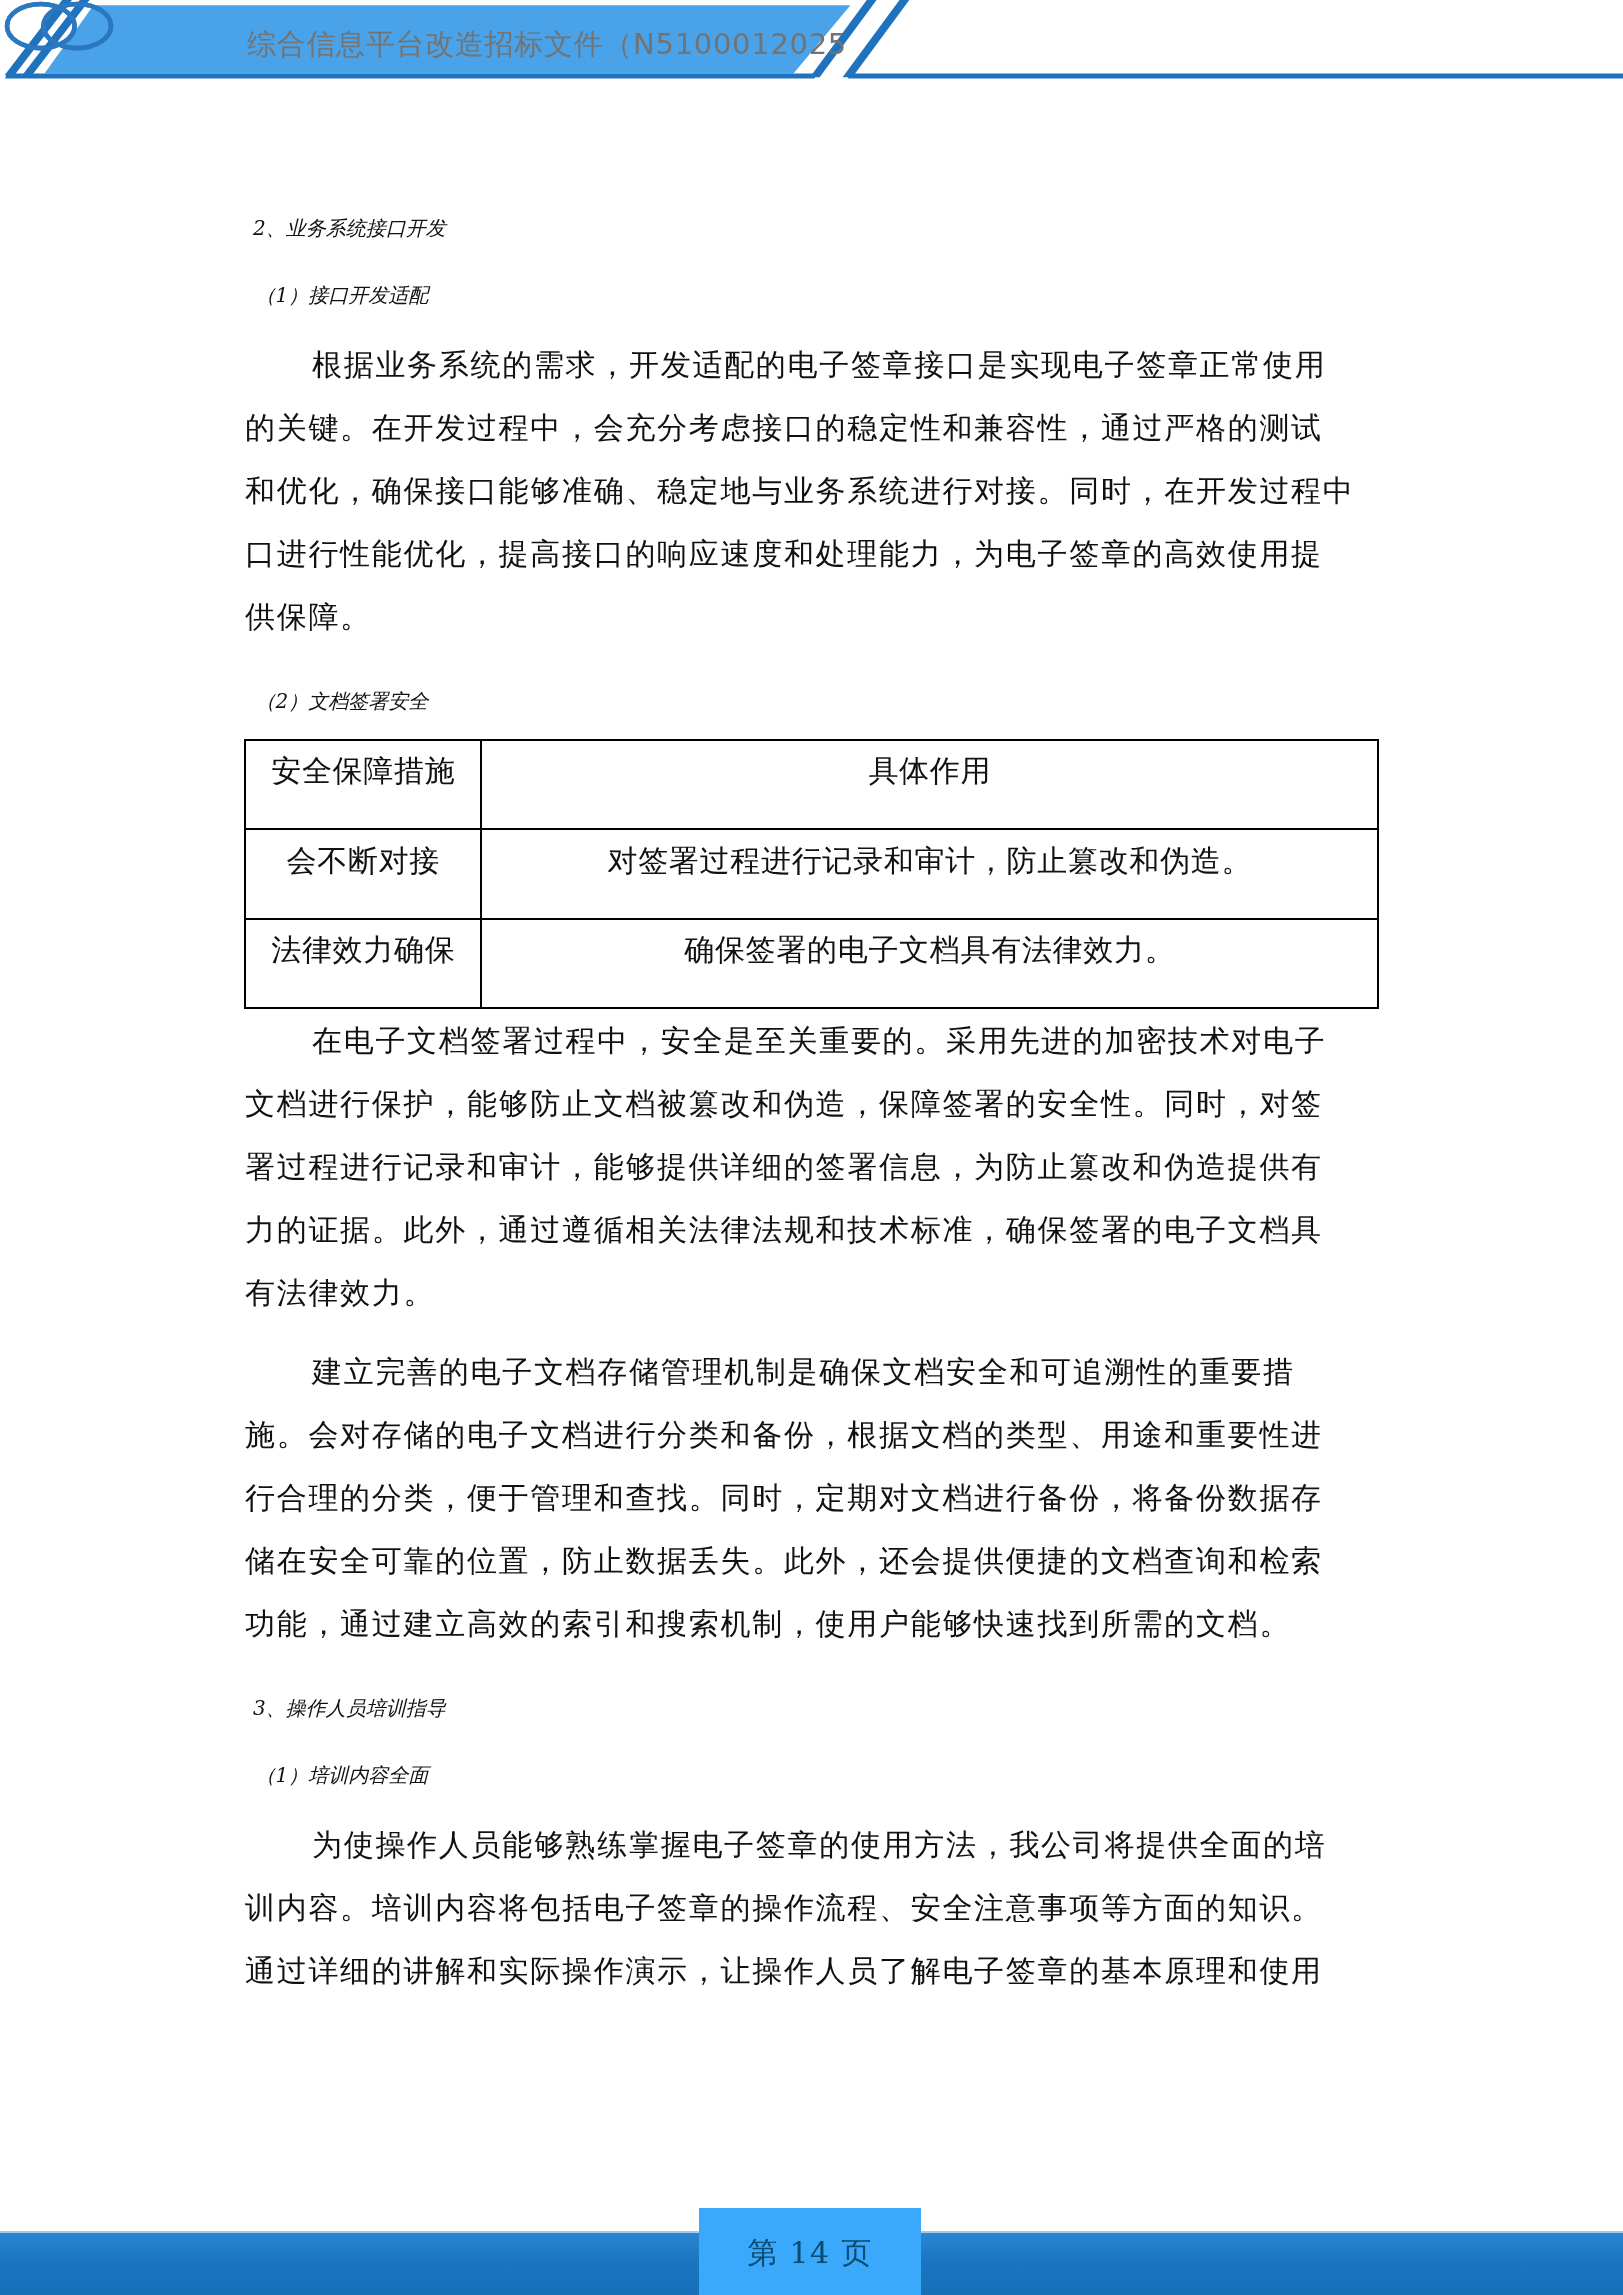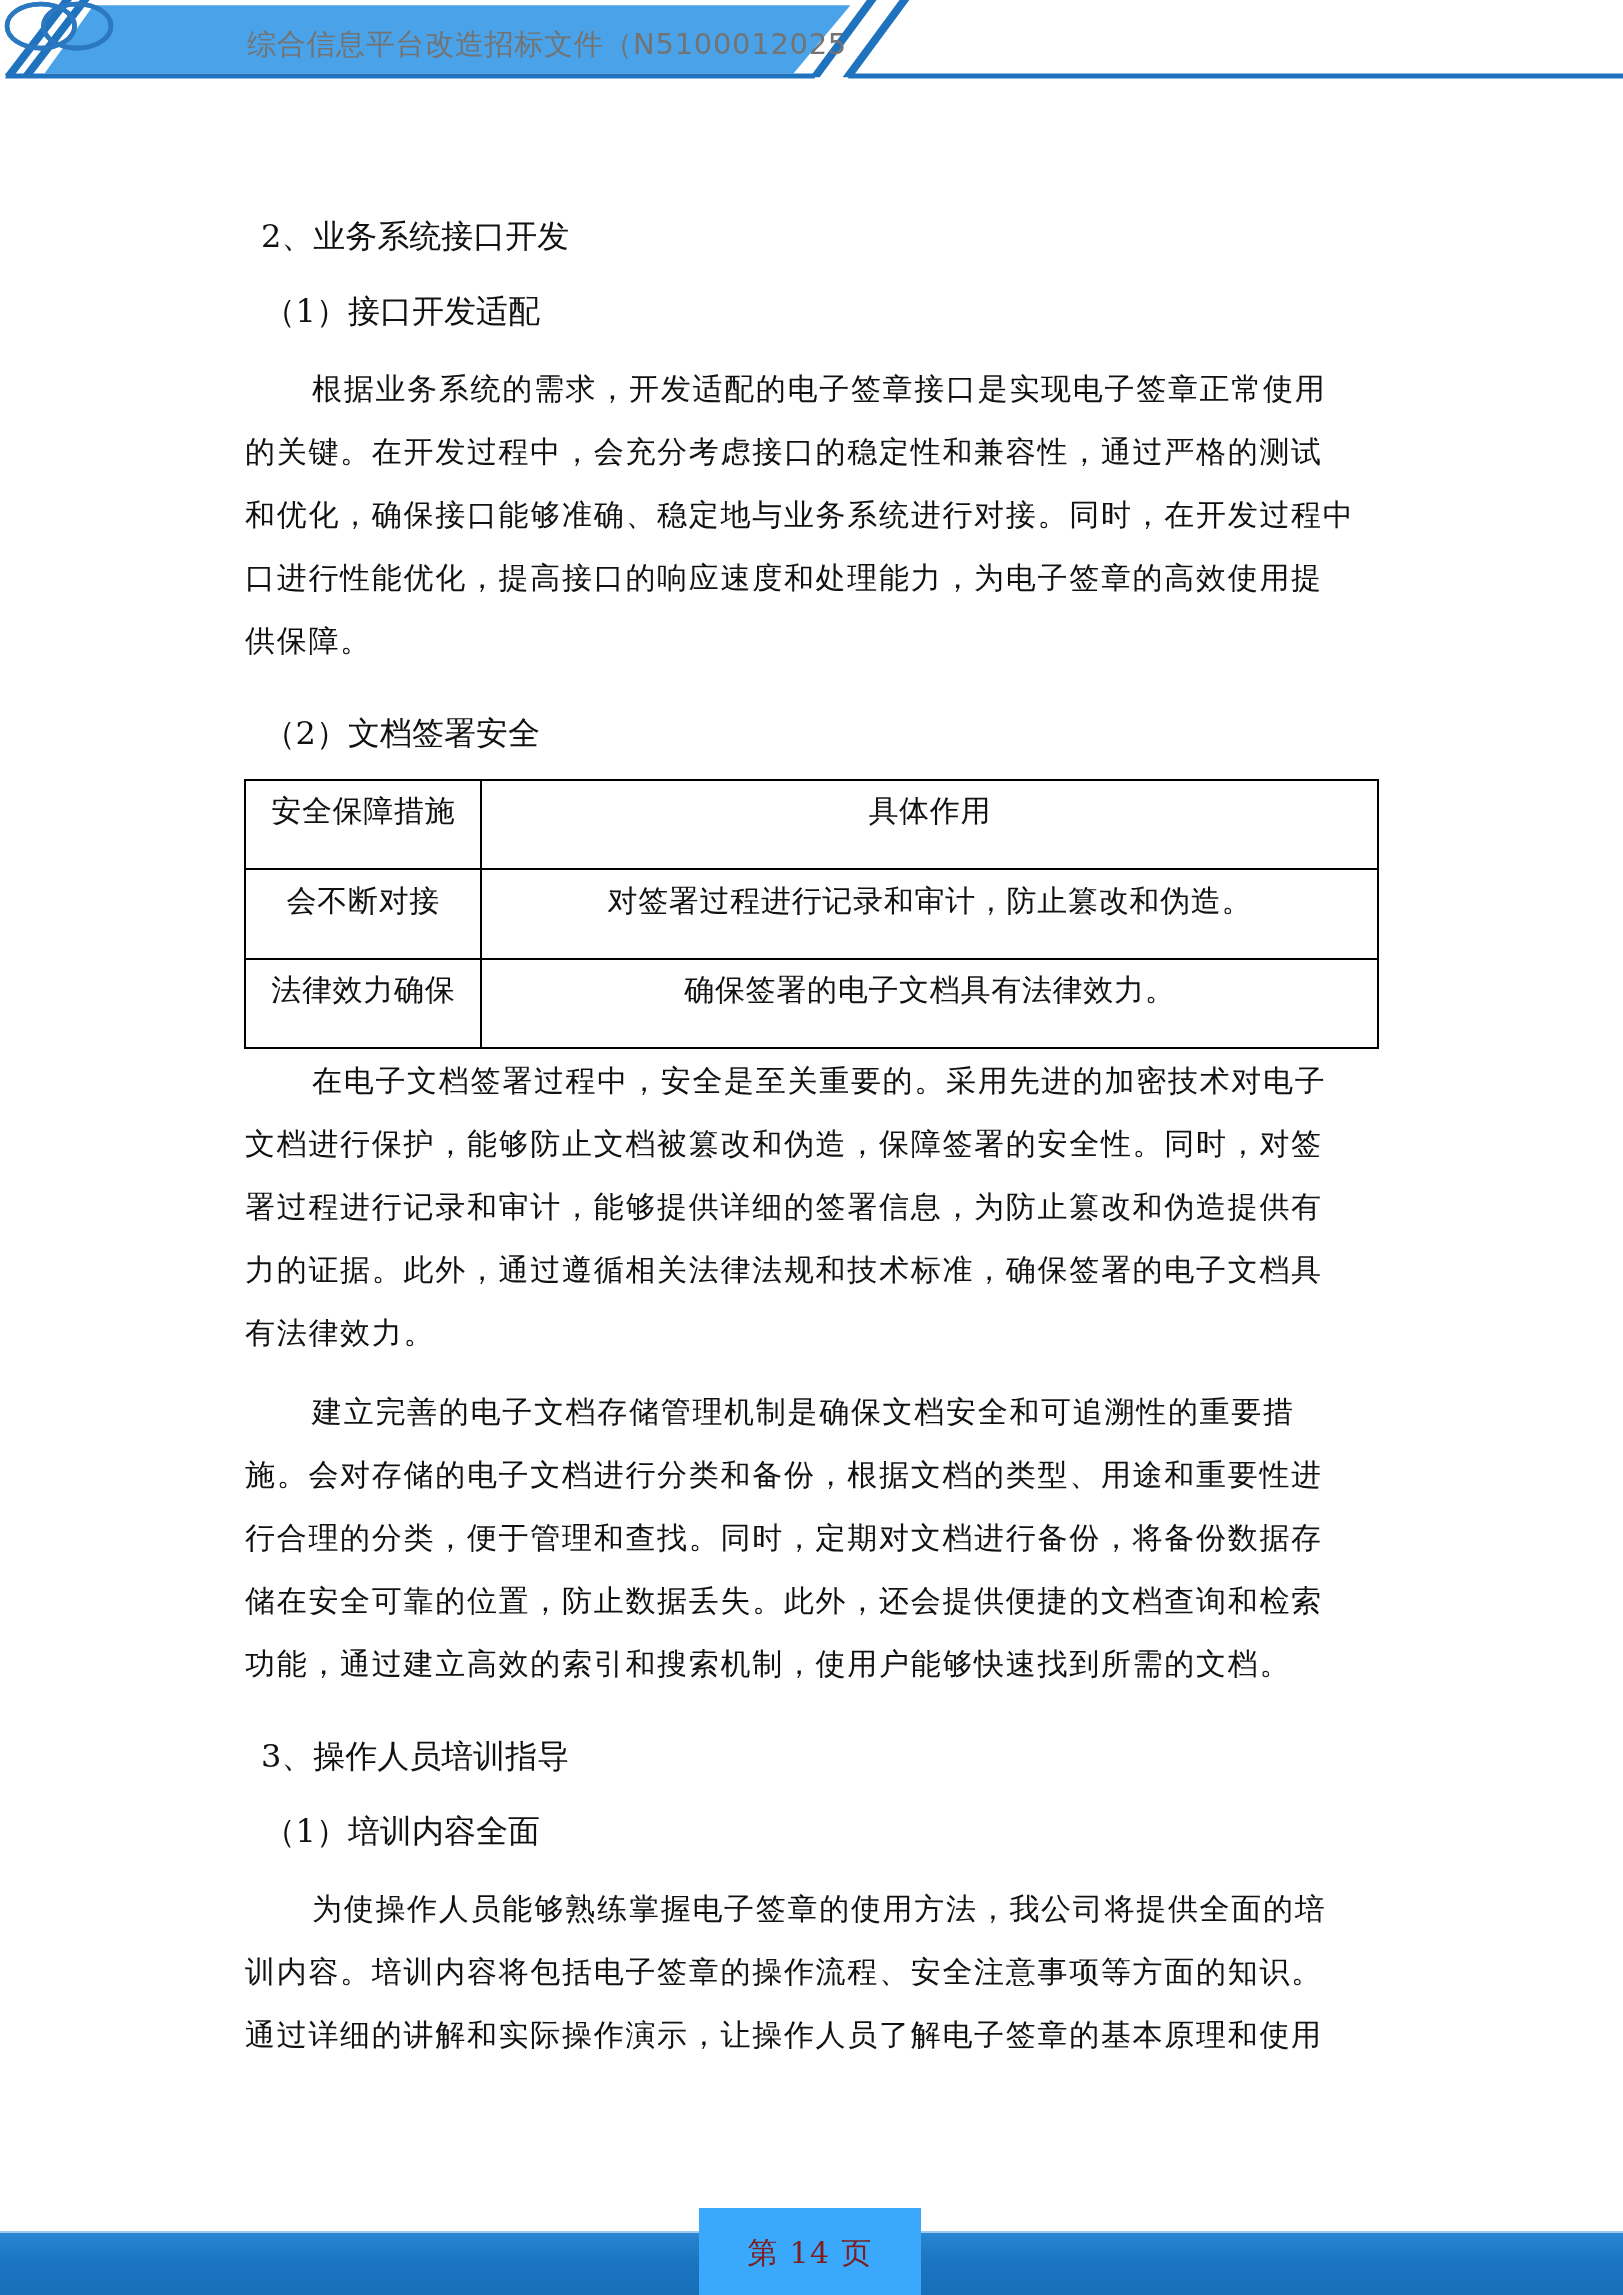--- a/index.html
+++ b/index.html
@@ -20,21 +20,21 @@
     }
     .logo { position: absolute; }
     .logo-left { left: 1033px; top: 14.4px; width: 118px; height: 52px; }
     .logo-right { left: 1494px; top: 14.4px; width: 118px; height: 52px; }
     
     .content { position: absolute; left: 245px; top: 191px; width: 1133px; }
     .line {
       font-size: 30px; line-height: 63px; margin: 0; white-space: nowrap;
       letter-spacing: 1.7px;
     }
-    .heading { font-size: 32px; line-height: 59px; margin: 16px; white-space: nowrap; }
+    .heading { font-size: 20px; line-height: 59px; margin: 8px; white-space: nowrap; font-style: italic; }
     .sub { padding-left: 2.6px; }
     .para { margin: 0; }
     .para p { margin: 0; }
     .indent { padding-left: 67px; }
     .gap-s { height: 15.7px; }
     
     table.sec {
       border-collapse: collapse; width: 1135px; margin: 7.9px 0 0 -0.7px;
       font-size: 30px;
     }
@@ -49,21 +49,21 @@
       position: absolute; left: 0; top: 2231px; width: 1623px; height: 62px;
       background: linear-gradient(#2a86d2, #1a74c0 50%, #176fb8);
       border-top: 2px solid #9fc9ee;
     }
     .footer-tab {
       position: absolute; left: 699px; top: 2208px; width: 222px; height: 88px;
       background: #3aa8fb;
     }
     .footer-text {
       position: absolute; left: 0; top: 25px; width: 222px; text-align: center;
-      font-size: 30px; color: #7f1d1d; letter-spacing: 1.3px; white-space: pre;
+      font-size: 30px; color: #0c4a6e; letter-spacing: 1.3px; white-space: pre;
     }
   </style>
 </head>
 <body>
 
 <div class="header">
   <svg width="1623" height="82" viewBox="0 0 2481 125">
 
     <polygon points="95,0 110,0 22,115 7,115" fill="#1f72bd"></polygon>
     <polygon points="122,0 137,0 49,115 34,115" fill="#1f72bd"></polygon>

